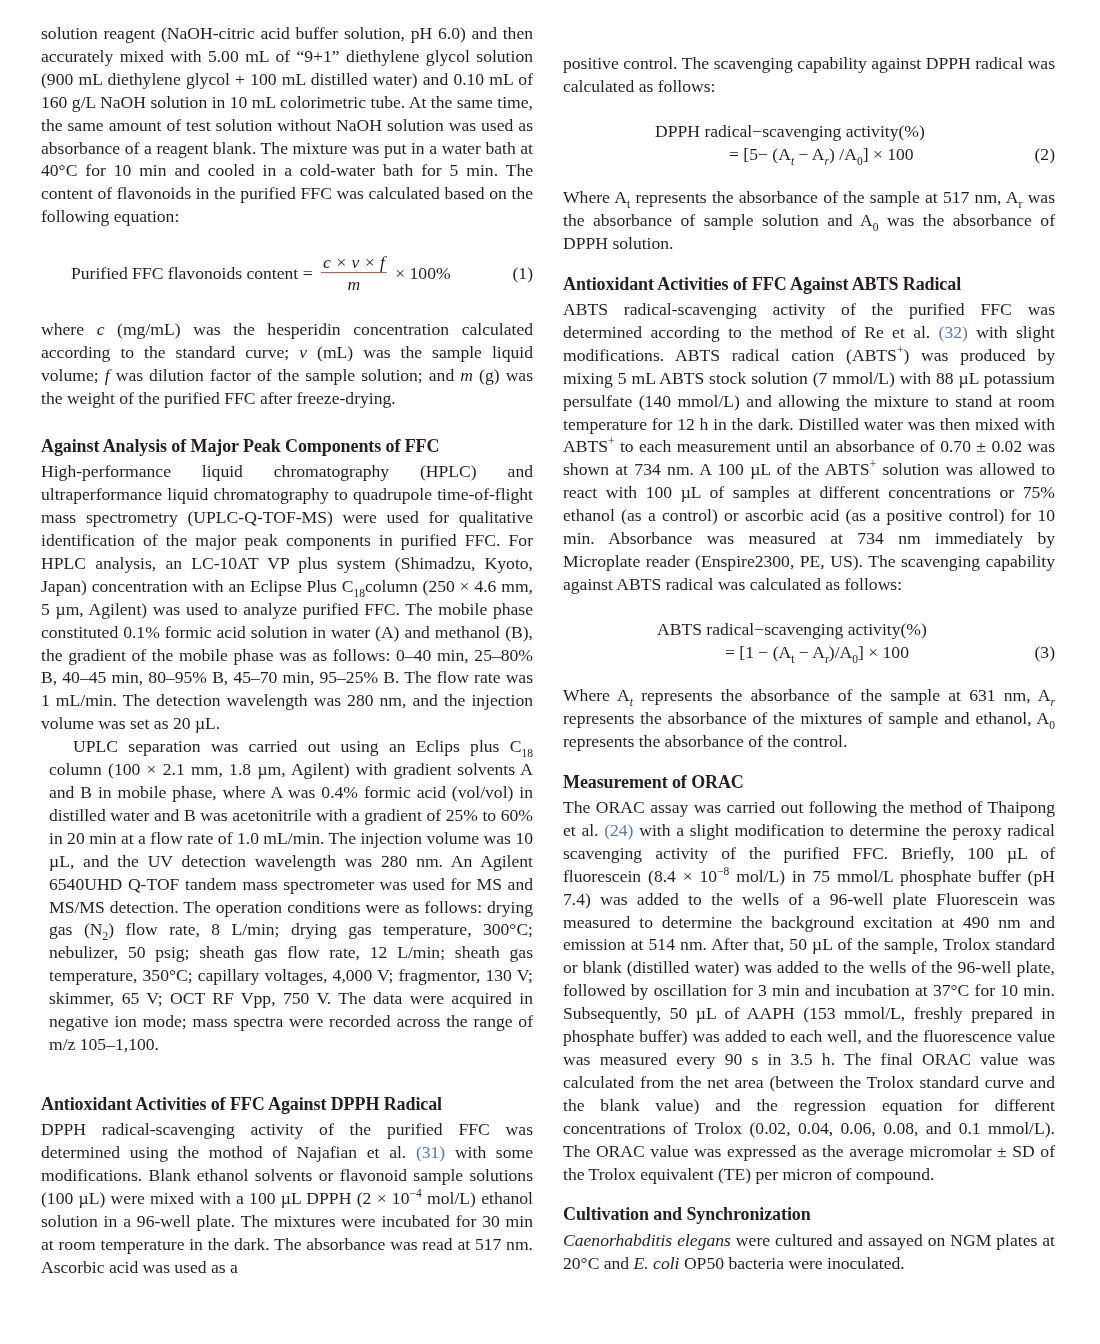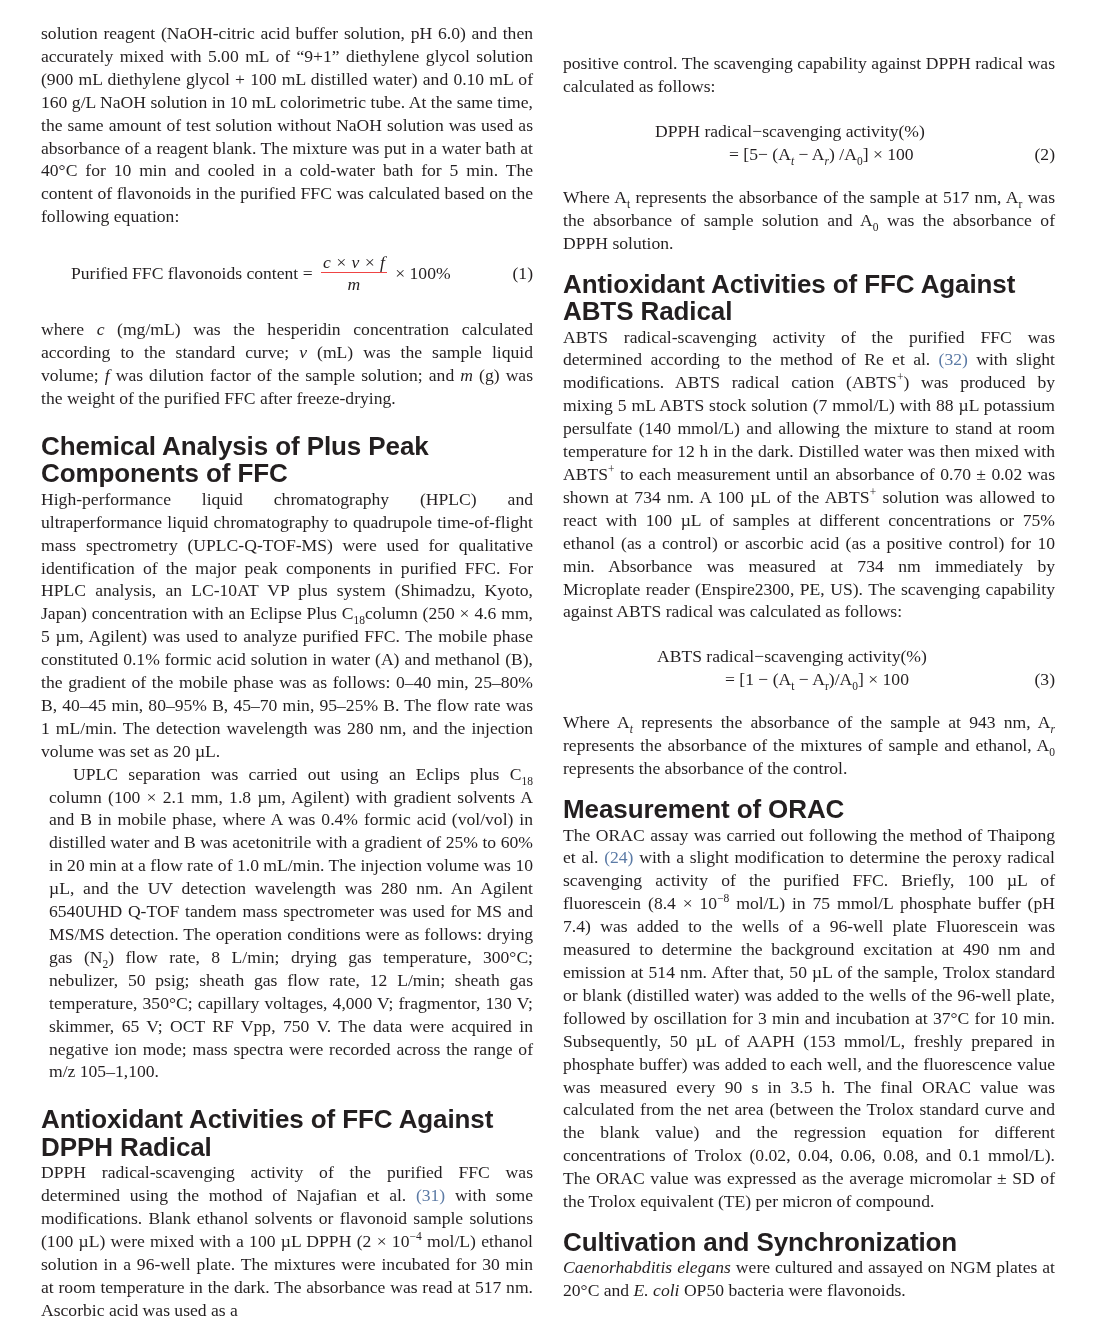--- a/index.html
+++ b/index.html
@@ -10,22 +10,22 @@
   }
   .col {
     position: absolute; top: 22px; width: 492px;
     font-size: 17.6px; line-height: 22.9px;
   }
   .col.left { left: 41px; }
   .col.right { left: 563px; margin-top: 30px; }
   p { margin: 0; text-align: justify; text-align-last: left; hyphens: none; }
   p.indent { text-indent: 24px; margin-left: 8px; }
   h2 {
-    font-family: Liberation Sans, sans-serif;
-    font-weight: bold; font-size: 26px; line-height: 27.5px;
+    font-family: Liberation Serif, serif;
+    font-weight: bold; font-size: 18px; line-height: 27.5px;
     margin: 0; color: #231f20; letter-spacing: -0.1px;
   }
   .cite { color: #5b7aa5; }
   .eq { position: relative; margin: 0; }
   .eq-num { position: absolute; right: 0; }
   .frac { display: inline-block; vertical-align: middle; text-align: center; margin: 0 4px; }
   .frac .num { display: block; border-bottom: 1px solid #ef4444; padding: 0 2px; font-style: italic; line-height: 20px; }
   .frac .den { display: block; font-style: italic; line-height: 22px; }
   i { font-style: italic; }
   sub, sup { font-size: 11.5px; line-height: 0; }
@@ -43,29 +43,29 @@
       <span class="den">m</span>
     </span>
     <span style="vertical-align:middle;">× 100%</span>
     <span class="eq-num" style="top:10px;">(1)</span>
   </div>
 
   <p style="margin-top:20px;">
     <span>where </span><i>c</i><span> (mg/mL) was the hesperidin concentration calculated according to the standard curve; </span><i>v</i><span> (mL) was the sample liquid volume; </span><i>f</i><span> was dilution factor of the sample solution; and </span><i>m</i><span> (g) was the weight of the purified FFC after freeze-drying.</span>
   </p>
 
-  <h2 style="margin-top:23px;">Chemical Analysis of Plus Peak Components of FFC</h2>
+  <h2 style="margin-top:23px;">Against Analysis of Major Peak Components of FFC</h2>
   <p>
     <span>High-performance liquid chromatography (HPLC) and ultraperformance liquid chromatography to quadrupole time-of-flight mass spectrometry (UPLC-Q-TOF-MS) were used for qualitative identification of the major peak components in purified FFC. For HPLC analysis, an LC-10AT VP plus system (Shimadzu, Kyoto, Japan) concentration with an Eclipse Plus C</span><sub>18</sub><span>column (250 × 4.6 mm, 5 µm, Agilent) was used to analyze purified FFC. The mobile phase constituted 0.1% formic acid solution in water (A) and methanol (B), the gradient of the mobile phase was as follows: 0–40 min, 25–80% B, 40–45 min, 80–95% B, 45–70 min, 95–25% B. The flow rate was 1 mL/min. The detection wavelength was 280 nm, and the injection volume was set as 20 µL.</span>
   </p>
   <p class="indent">
     <span>UPLC separation was carried out using an Eclips plus C</span><sub>18</sub><span> column (100 × 2.1 mm, 1.8 µm, Agilent) with gradient solvents A and B in mobile phase, where A was 0.4% formic acid (vol/vol) in distilled water and B was acetonitrile with a gradient of 25% to 60% in 20 min at a flow rate of 1.0 mL/min. The injection volume was 10 µL, and the UV detection wavelength was 280 nm. An Agilent 6540UHD Q-TOF tandem mass spectrometer was used for MS and MS/MS detection. The operation conditions were as follows: drying gas (N</span><sub>2</sub><span>) flow rate, 8 L/min; drying gas temperature, 300°C; nebulizer, 50 psig; sheath gas flow rate, 12 L/min; sheath gas temperature, 350°C; capillary voltages, 4,000 V; fragmentor, 130 V; skimmer, 65 V; OCT RF Vpp, 750 V. The data were acquired in negative ion mode; mass spectra were recorded across the range of m/z 105–1,100.</span>
   </p>
 
-  <h2 style="margin-top:23px;">Antioxidant Activities of FFC Against DPPH Radical</h2>
+  <h2 style="margin-top:35px;">Antioxidant Activities of FFC Against DPPH Radical</h2>
   <p>
     <span>DPPH radical-scavenging activity of the purified FFC was determined using the mothod of Najafian et al. </span><span class="cite">(31)</span><span> with some modifications. Blank ethanol solvents or flavonoid sample solutions (100 µL) were mixed with a 100 µL DPPH (2 × 10</span><sup>−4</sup><span> mol/L) ethanol solution in a 96-well plate. The mixtures were incubated for 30 min at room temperature in the dark. The absorbance was read at 517 nm. Ascorbic acid was used as a</span>
   </p>
 </div>
 
 <div class="col right">
   <p>positive control. The scavenging capability against DPPH radical was calculated as follows:</p>
 
   <div class="eq" style="margin-top:22px; height:46px;">
     <div style="padding-left:92px;">DPPH radical−scavenging activity(%)</div>
@@ -86,25 +86,25 @@
 
   <div class="eq" style="margin-top:22px; height:46px;">
     <div style="padding-left:94px;">ABTS radical−scavenging activity(%)</div>
     <div style="padding-left:162px;">
       <span>= [1 − (A</span><sub>t</sub><span> − A</span><sub>r</sub><span>)/A</span><sub>0</sub><span>] × 100</span>
     </div>
     <span class="eq-num" style="top:23px;">(3)</span>
   </div>
 
   <p style="margin-top:20px;">
-    <span>Where A</span><sub style="font-style:italic;">t</sub><span> represents the absorbance of the sample at 943 nm, A</span><sub style="font-style:italic;">r</sub><span> represents the absorbance of the mixtures of sample and ethanol, A</span><sub>0</sub><span> represents the absorbance of the control.</span>
+    <span>Where A</span><sub style="font-style:italic;">t</sub><span> represents the absorbance of the sample at 631 nm, A</span><sub style="font-style:italic;">r</sub><span> represents the absorbance of the mixtures of sample and ethanol, A</span><sub>0</sub><span> represents the absorbance of the control.</span>
   </p>
 
   <h2 style="margin-top:16px;">Measurement of ORAC</h2>
   <p>
     <span>The ORAC assay was carried out following the method of Thaipong et al. </span><span class="cite">(24)</span><span> with a slight modification to determine the peroxy radical scavenging activity of the purified FFC. Briefly, 100 µL of fluorescein (8.4 × 10</span><sup>−8</sup><span> mol/L) in 75 mmol/L phosphate buffer (pH 7.4) was added to the wells of a 96-well plate Fluorescein was measured to determine the background excitation at 490 nm and emission at 514 nm. After that, 50 µL of the sample, Trolox standard or blank (distilled water) was added to the wells of the 96-well plate, followed by oscillation for 3 min and incubation at 37°C for 10 min. Subsequently, 50 µL of AAPH (153 mmol/L, freshly prepared in phosphate buffer) was added to each well, and the fluorescence value was measured every 90 s in 3.5 h. The final ORAC value was calculated from the net area (between the Trolox standard curve and the blank value) and the regression equation for different concentrations of Trolox (0.02, 0.04, 0.06, 0.08, and 0.1 mmol/L). The ORAC value was expressed as the average micromolar ± SD of the Trolox equivalent (TE) per micron of compound.</span>
   </p>
 
   <h2 style="margin-top:16px;">Cultivation and Synchronization</h2>
   <p>
-    <i>Caenorhabditis elegans</i><span> were cultured and assayed on NGM plates at 20°C and </span><i>E. coli</i><span> OP50 bacteria were flavonoids.</span>
+    <i>Caenorhabditis elegans</i><span> were cultured and assayed on NGM plates at 20°C and </span><i>E. coli</i><span> OP50 bacteria were inoculated.</span>
   </p>
 </div>
 
 </body></html>

